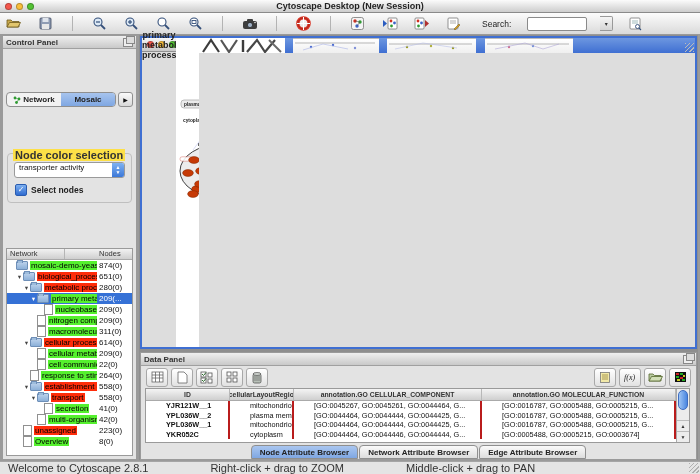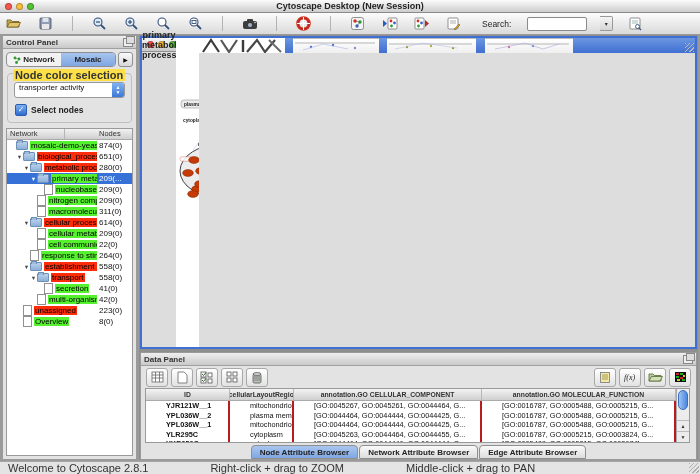--- a/index.html
+++ b/index.html
@@ -18,21 +18,21 @@
   .tbtn{width:19px;height:18px;display:flex;align-items:center;justify-content:center;cursor:default;}
   .tsep{width:1px;height:15px;background:#b3b3b3;margin:0 4px;}
   .searchlabel{font-size:8.5px;color:#222;margin:0 3px 0 6px;}
   .searchbox{width:54px;height:12px;border:1px solid #8a8a8a;background:#fff;border-radius:2px;font-size:8px;padding:0 2px;}
   .dropbtn{width:12px;height:13px;border:1px solid #999;border-left:none;background:linear-gradient(#f5f5f5,#d5d5d5);
            font-size:6px;color:#333;display:flex;align-items:center;justify-content:center;border-radius:0 2px 2px 0;}
   
   .mainrow{position:absolute;top:34px;left:0;right:0;bottom:12px;background:#9a9a9a;}
   
   .cpanel{position:absolute;left:2px;top:1px;width:135px;bottom:2px;background:#e3e3e3;border:1px solid #9a9a9a;
-          display:flex;flex-direction:column;box-sizing:border-box;}
+          display:flex;flex-direction:column;box-sizing:border-box;gap:40px;}
   .phead{height:12px;background:linear-gradient(#efefef,#c9c9c9);border-bottom:1px solid #a0a0a0;
          display:flex;align-items:center;justify-content:space-between;padding:0 3px;}
   .phead .ptitle{font-size:8px;font-weight:bold;color:#333;}
   .floatico{width:8px;height:7px;border:1px solid #888;background:#eee;position:relative;}
   .floatico:before{content:"";position:absolute;left:2px;top:-3px;width:7px;height:6px;border:1px solid #888;background:#ddd;}
   .tabsrow{display:flex;align-items:center;padding:3px 3px 2px 3px;gap:2px;}
   .seg{display:flex;border:1px solid #8f8f8f;border-radius:4px;overflow:hidden;flex:1;height:13px;background:#f2f2f2;}
   .seg .tab{flex:1;display:flex;align-items:center;justify-content:center;font-size:8px;font-weight:bold;color:#222;gap:2px;}
   .seg .tab.sel{background:linear-gradient(#a7c4ee,#7fa7e2);}
   .arrbtn{width:13px;height:13px;border:1px solid #8f8f8f;border-radius:3px;background:linear-gradient(#fafafa,#d8d8d8);
@@ -700,26 +700,20 @@
                 <div class="colCC">[GO:0044464, GO:0044444, GO:0044425, G...</div>
                 <div class="colMF">[GO:0016787, GO:0005488, GO:0005215, G...</div>
               </div>
               <div class="drow">
                 <div class="colID">YPL036W__1</div>
                 <div class="colRG">mitochondrion</div>
                 <div class="colCC">[GO:0044464, GO:0044444, GO:0044425, G...</div>
                 <div class="colMF">[GO:0016787, GO:0005488, GO:0005215, G...</div>
               </div>
               <div class="drow">
-                <div class="colID">YLR295C</div>
-                <div class="colRG">cytoplasm</div>
-                <div class="colCC">[GO:0045263, GO:0044464, GO:0044455, G...</div>
-                <div class="colMF">[GO:0016787, GO:0005215, GO:0003824, G...</div>
-              </div>
-              <div class="drow">
                 <div class="colID">YKR052C</div>
                 <div class="colRG">cytoplasm</div>
                 <div class="colCC">[GO:0044464, GO:0044446, GO:0044444, G...</div>
                 <div class="colMF">[GO:0005488, GO:0005215, GO:0003674]</div>
               </div>
             </div>
         </div>
         <div class="vscroll">
           <div class="vthumb"></div>
           <div class="varrows">

